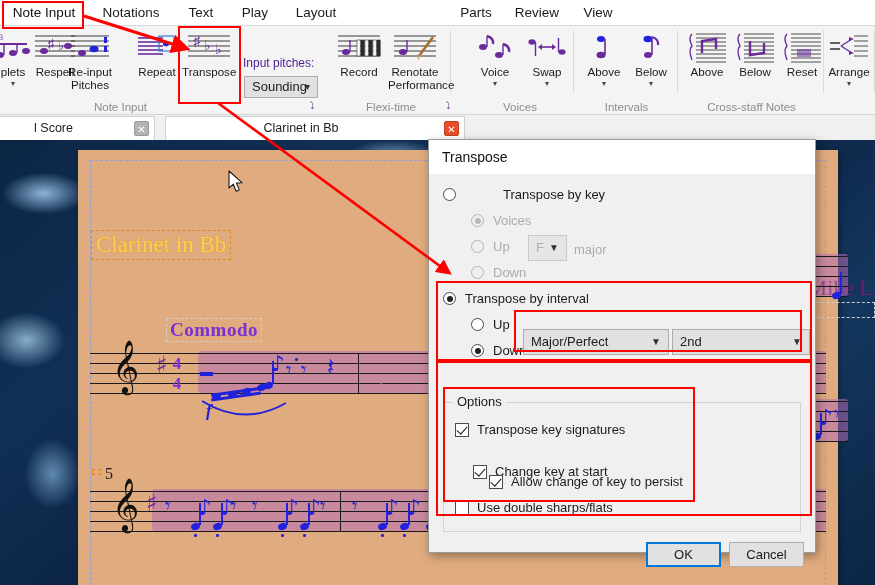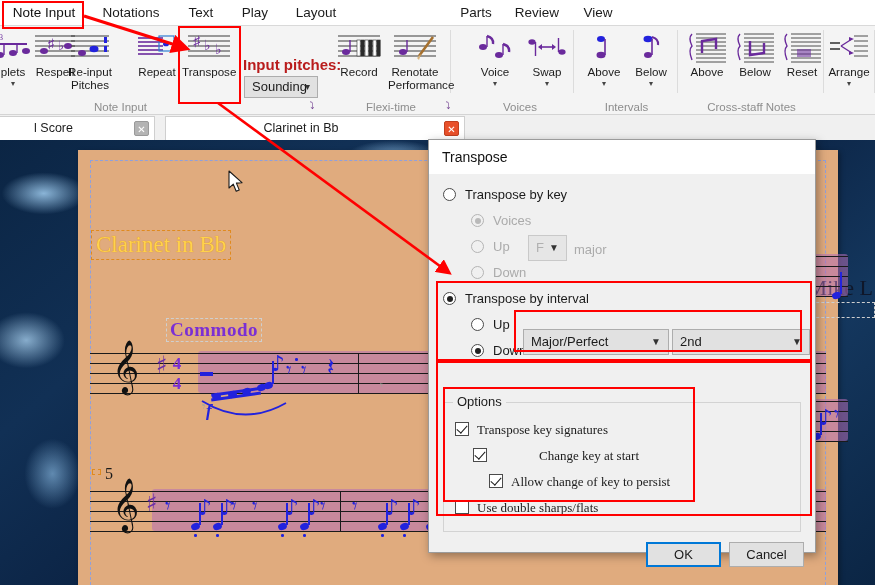--- a/index.html
+++ b/index.html
@@ -86,21 +86,21 @@
   }
   #clarinet-title {
     left:13px; top:80px; font-size:23px; color:#ffd24d;
     padding:1px 4px; border:1px dashed #e08a1e;
     text-shadow:0 0 1px #d88b00;
   }
   #outer-dash {
     position:absolute; left:8px; top:75px; width:355px; height:38px;
   }
   #composer {
-    right:-35px; top:125px; font-size:22px; color:#0f172a;
+    right:-35px; top:125px; font-size:22px; color:#701a75;
     font-family:"Liberation Serif", serif;
   }
   #composer-dash { position:absolute; right:-37px; top:152px; width:150px; height:16px; border:1px dashed #cfcfcf; }
   #tempo {
     left:88px; top:168px; font-size:19px; font-weight:bold; color:#7b2fd4;
     font-family:"Liberation Serif", serif; letter-spacing:.5px;
     border:1px dashed #cfcfcf; padding:0 3px;
   }
   .bar-num {
     position:absolute; font-family:"Liberation Serif", serif; font-size:16px; color:#1a1a1a;
@@ -147,21 +147,21 @@
   }
   .radio.sel::after {
     content:""; position:absolute; left:2.5px; top:2.5px; width:6px; height:6px;
     border-radius:50%; background:#222;
   }
   .radio.dis { border-color:#b4b4b4; background:#f0f0f0; }
   .radio.dis.sel::after { background:#b9b9b9; }
   .rl { font-size:13px; color:#1b1b1b; white-space:nowrap; }
   .dis-txt { color:#ababab; }
 
-  .cb-row { position:absolute; display:flex; align-items:flex-start;font-family:Liberation Serif, serif; }
+  .cb-row { position:absolute; display:flex; align-items:flex-end; }
   .cbox {
     width:14px; height:14px; border:1.3px solid #4a4a4a; background:#fff;
     position:relative; flex:none; margin-right:8px;
   }
   .cbox.on::after {
     content:""; position:absolute; left:3px; top:0px; width:5px; height:9px;
     border:solid #1b1b1b; border-width:0 1.7px 1.7px 0; transform:rotate(42deg);
   }
 
   .combo {
@@ -283,21 +283,21 @@
               <line x1="1" y1="14" x2="43" y2="14" stroke="#3a3a3a" stroke-width="1"></line>
               <line x1="1" y1="19" x2="43" y2="19" stroke="#3a3a3a" stroke-width="1"></line>
               <line x1="1" y1="24" x2="43" y2="24" stroke="#3a3a3a" stroke-width="1"></line>
               <text x="6" y="14" font-size="14" fill="#6a2a9c">♯</text>
               <text x="17" y="18" font-size="14" fill="#6a2a9c">♭</text>
               <text x="28" y="22" font-size="14" fill="#6a2a9c">♭</text>
             </svg>
           </div>
           <div class="lbl">Transpose</div>
         </div>
-        <div style="position: absolute; left: 243px; top: 30px; font-size: 15px; color: #b91c1c; white-space: nowrap; font-weight: bold;">Input pitches:</div>
+        <div style="position: absolute; left: 243px; top: 30px; font-size: 12px; color: #4c1d95; white-space: nowrap;">Input pitches:</div>
         <div class="combo" style="left: 244px; top: 50px; width: 74px; height: 22px; line-height: 20px; background: rgb(225, 225, 225);"><span>Sounding</span><span class="cv-arrow" style="line-height: 20px;">▾</span></div>
       </div>
       <div class="grp" style="left: 331px; width: 120px;">
         <div class="sep"></div>
         <div class="grp-label">Flexi-time</div>
         <div class="grp-launcher" style="left: 111px;">⤵</div>
         <div class="cmd" style="left: 1px;">
           <div class="ico">
             <svg width="44" height="30" viewBox="0 0 44 30">
               <line x1="1" y1="4" x2="43" y2="4" stroke="#3a3a3a" stroke-width="1"></line>
@@ -615,21 +615,21 @@
       <div class="flag" style="left:51px; top:12px;">♪</div>
       <div class="rest8" style="left:66px; top:9px;">𝄾</div>
     </div>
   </div>
 </div>
 
 <div id="dialog">
   <div id="dlg-title">Transpose</div>
   <div id="dlg-body">
 
-    <div class="radio-row" style="left:14px; top:13px;">
+    <div class="radio-row" style="left:14px; top:13px;gap:38px;">
       <span class="radio"></span>
       <span class="rl">Transpose by key</span>
     </div>
     <div class="radio-row" style="left:42px; top:39px;">
       <span class="radio dis sel"></span>
       <span class="rl dis-txt">Voices</span>
     </div>
     <div class="radio-row" style="left:42px; top:65px;">
       <span class="radio dis"></span>
       <span class="rl dis-txt">Up</span>
@@ -665,21 +665,21 @@
       <span class="cv-arrow">▼</span>
     </div>
 
     <div id="options-fs"></div>
     <div id="options-legend">Options</div>
 
     <div class="cb-row" style="left:26px; top:248px;">
       <span class="cbox on"></span>
       <span class="rl">Transpose key signatures</span>
     </div>
-    <div class="cb-row" style="left:44px; top:274px;gap:44px;">
+    <div class="cb-row" style="left:44px; top:290px;">
       <span class="cbox on"></span>
       <span class="rl">Change key at start</span>
     </div>
     <div class="cb-row" style="left:26px; top:326px;">
       <span class="cbox"></span>
       <span class="rl">Use double sharps/flats</span>
     </div>
     <div class="cb-row" style="left:60px; top:300px;">
       <span class="cbox on"></span>
       <span class="rl">Allow change of key to persist</span>

